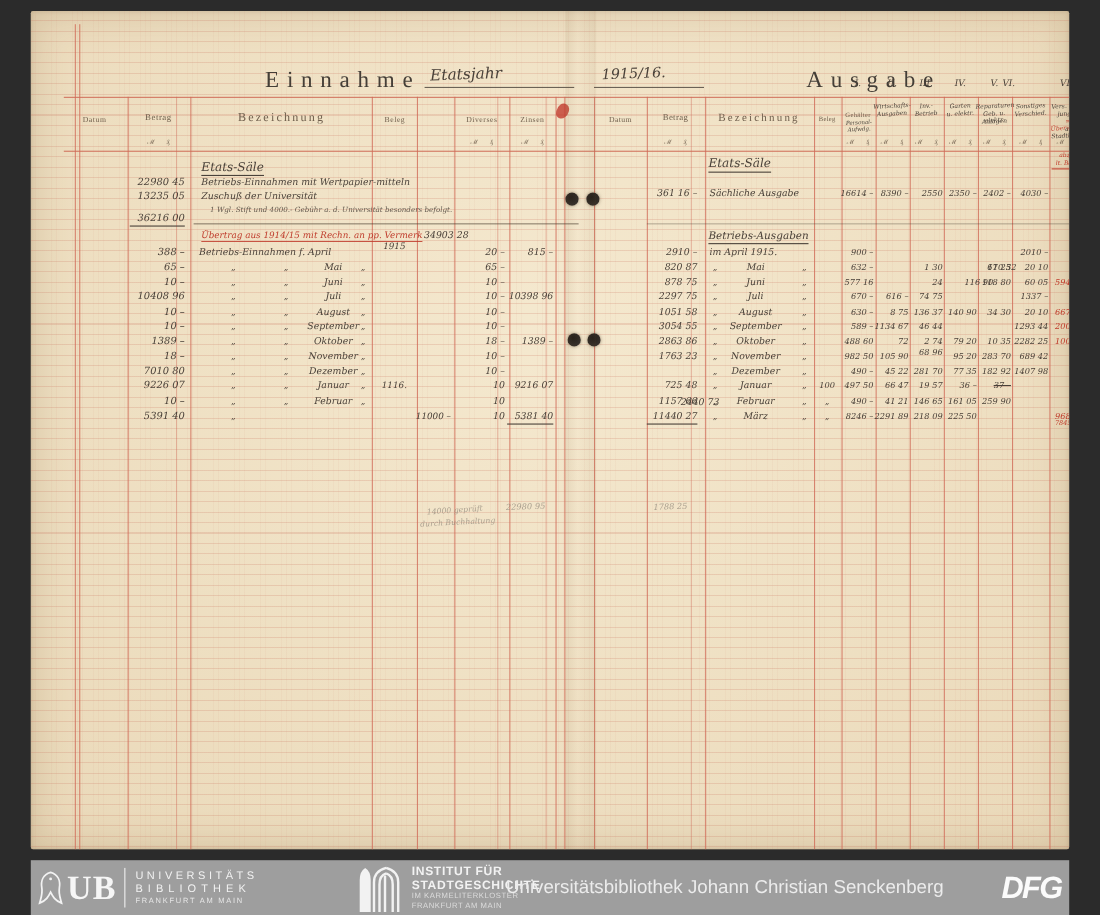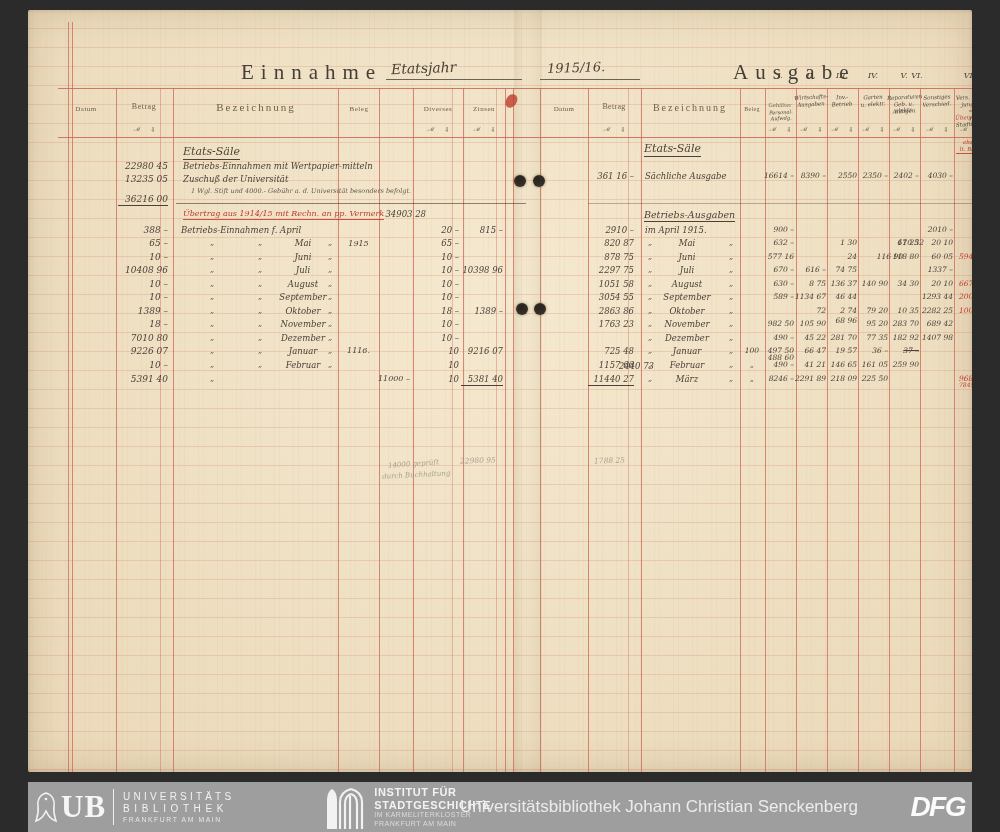--- a/index.html
+++ b/index.html
@@ -160,21 +160,21 @@
         <div class="abs hw" style="left: 617px; top: 161px; font-size: 8.5px; white-space: nowrap;">Sächliche Ausgabe</div>
         <div class="abs hw num" style="left: 736px; top: 161px; width: 30px; font-size: 7.5px;">16614 –</div>
         <div class="abs hw num" style="left: 767px; top: 161px; width: 31px; font-size: 7.5px;">8390 –</div>
         <div class="abs hw num" style="left: 798px; top: 161px; width: 31px; font-size: 7.5px;">2550</div>
         <div class="abs hw num" style="left: 829px; top: 161px; width: 31px; font-size: 7.5px;">2350 –</div>
         <div class="abs hw num" style="left: 860px; top: 161px; width: 31px; font-size: 7.5px;">2402 –</div>
         <div class="abs hw num" style="left: 891px; top: 161px; width: 34px; font-size: 7.5px;">4030 –</div>
         <div class="abs hw u" style="left: 616px; top: 199px; font-size: 9.5px;">Betriebs-Ausgaben</div>
         <div class="abs hw num" style="left: 88px; top: 214.5px; width: 52px; font-size: 9px;">388 –</div>
         <div class="abs hw" style="left: 153px; top: 214.5px; font-size: 8.5px; white-space: nowrap;">Betriebs-Einnahmen f. April</div>
-        <div class="abs hw cen" style="left: 310px; top: 229px; width: 41px; font-size: 8px;">1915</div>
+        <div class="abs hw cen" style="left: 310px; top: 209px; width: 41px; font-size: 8px;">1915</div>
         <div class="abs hw num" style="left: 385px; top: 214.5px; width: 46px; font-size: 8.5px;">20 –</div>
         <div class="abs hw num" style="left: 433px; top: 214.5px; width: 42px; font-size: 8.5px;">815 –</div>
         <div class="abs hw num" style="left: 88px; top: 228.1px; width: 52px; font-size: 9px;">65 –</div>
         <div class="abs hw" style="left: 182px; top: 228.1px; font-size: 8px;">„</div>
         <div class="abs hw" style="left: 230px; top: 228.1px; font-size: 8px;">„</div>
         <div class="abs hw cen" style="left: 246px; top: 228.1px; width: 58px; font-size: 8.5px;">Mai</div>
         <div class="abs hw" style="left: 300px; top: 228.1px; font-size: 8px;">„</div>
         <div class="abs hw num" style="left: 385px; top: 228.1px; width: 46px; font-size: 8.5px;">65 –</div>
         <div class="abs hw num" style="left: 88px; top: 241.6px; width: 52px; font-size: 9px;">10 –</div>
         <div class="abs hw" style="left: 182px; top: 241.6px; font-size: 8px;">„</div>
@@ -287,21 +287,21 @@
         <div class="abs hw" style="left: 701px; top: 282.3px; font-size: 8px;">„</div>
         <div class="abs hw num" style="left: 736px; top: 282.3px; width: 30px; font-size: 7.5px;">589 –</div>
         <div class="abs hw num" style="left: 767px; top: 282.3px; width: 31px; font-size: 7.5px;">1134 67</div>
         <div class="abs hw num" style="left: 798px; top: 282.3px; width: 31px; font-size: 7.5px;">46 44</div>
         <div class="abs hw num" style="left: 891px; top: 282.3px; width: 34px; font-size: 7.5px;">1293 44</div>
         <div class="abs hw red" style="left: 931px; top: 282.3px; font-size: 7.5px; white-space: nowrap;">2005 –</div>
         <div class="abs hw num" style="left: 560px; top: 295.8px; width: 46px; font-size: 8.5px;">2863 86</div>
         <div class="abs hw" style="left: 620px; top: 295.8px; font-size: 8px;">„</div>
         <div class="abs hw cen" style="left: 628px; top: 295.8px; width: 62px; font-size: 8.5px;">Oktober</div>
         <div class="abs hw" style="left: 701px; top: 295.8px; font-size: 8px;">„</div>
-        <div class="abs hw num" style="left: 736px; top: 295.8px; width: 30px; font-size: 7.5px; margin-top: 47px;">488 60</div>
+        <div class="abs hw num" style="left: 736px; top: 295.8px; width: 30px; font-size: 7.5px;">488 60</div>
         <div class="abs hw num" style="left: 767px; top: 295.8px; width: 31px; font-size: 7.5px;">72</div>
         <div class="abs hw num" style="left: 798px; top: 295.8px; width: 31px; font-size: 7.5px;">2 74</div>
         <div class="abs hw num" style="left: 829px; top: 295.8px; width: 31px; font-size: 7.5px;">79 20</div>
         <div class="abs hw num" style="left: 860px; top: 295.8px; width: 31px; font-size: 7.5px;">10 35</div>
         <div class="abs hw num" style="left: 891px; top: 295.8px; width: 34px; font-size: 7.5px;">2282 25</div>
         <div class="abs hw red" style="left: 931px; top: 295.8px; font-size: 7.5px; white-space: nowrap;">10000 –</div>
         <div class="abs hw num" style="left: 560px; top: 309.4px; width: 46px; font-size: 8.5px;">1763 23</div>
         <div class="abs hw" style="left: 620px; top: 309.4px; font-size: 8px;">„</div>
         <div class="abs hw cen" style="left: 628px; top: 309.4px; width: 62px; font-size: 8.5px;">November</div>
         <div class="abs hw" style="left: 701px; top: 309.4px; font-size: 8px;">„</div>

